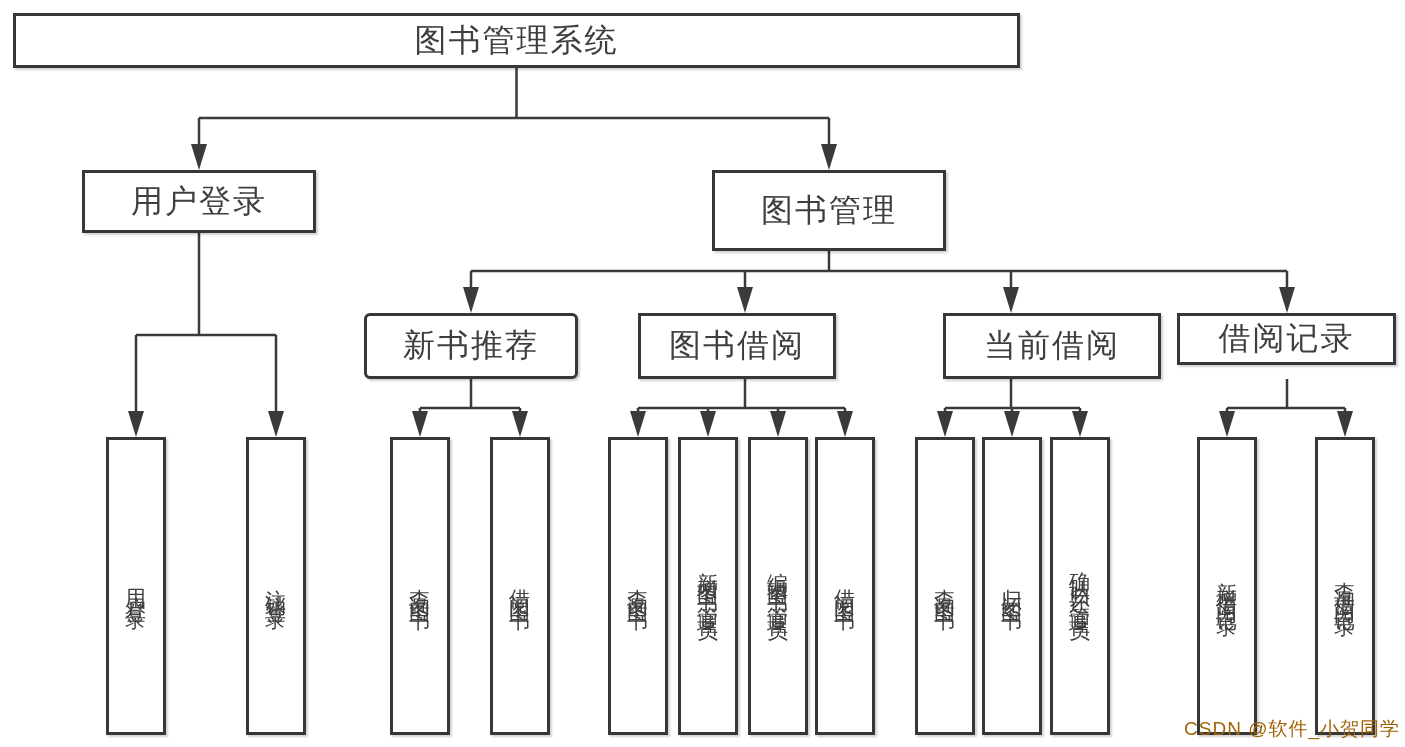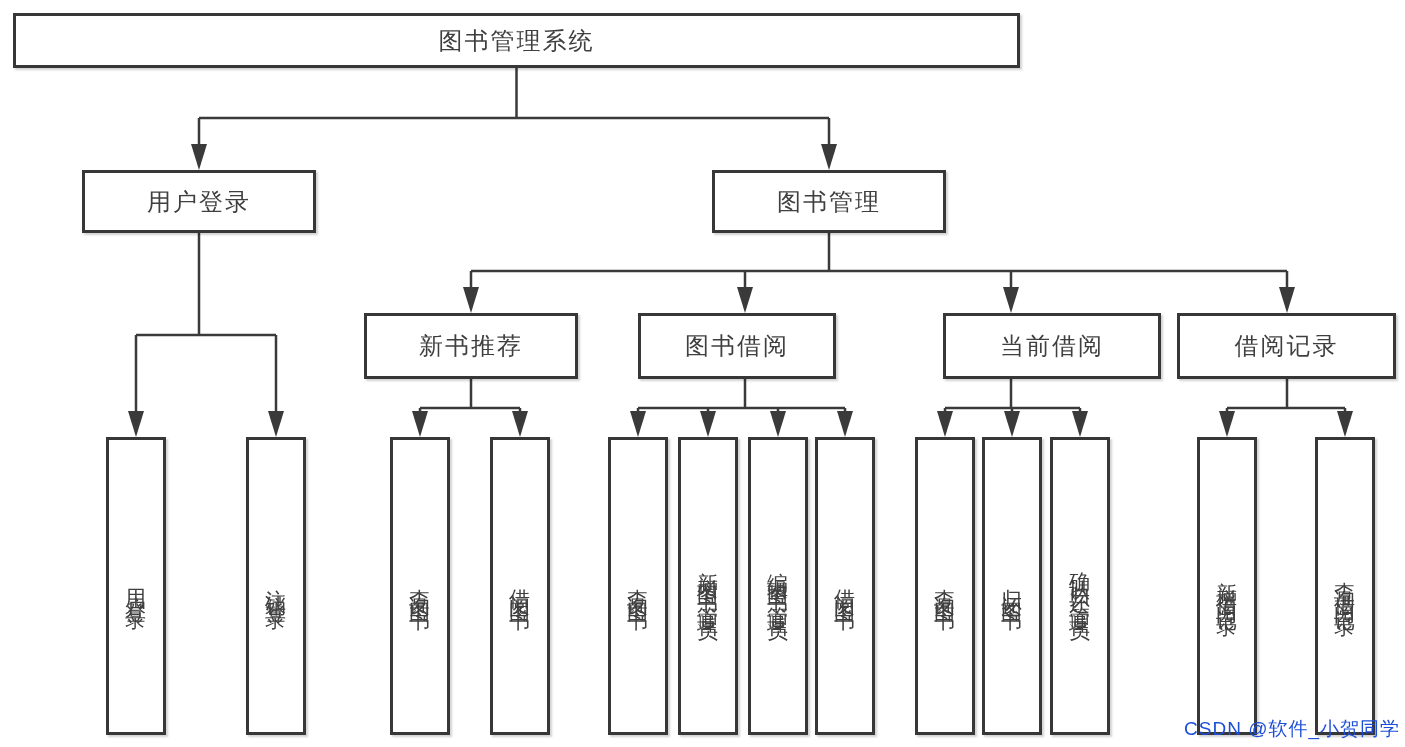--- a/index.html
+++ b/index.html
@@ -32,38 +32,38 @@
     background: #ffffff;
     border: 3px solid #373737;
     box-shadow: 2px 2px 2px rgba(0,0,0,0.18);
     display: flex;
     align-items: center;
     justify-content: center;
     color: #3f3f3f;
     z-index: 2;
   }
   .h-label {
-    font-size: 24px;
+    font-size: 32px;
     letter-spacing: 2px;
     white-space: nowrap;
   }
   .leaf-label {
     writing-mode: vertical-rl;
     font-size: 21px;
     letter-spacing: 7px;
     line-height: 1;
     white-space: nowrap;
   }
   .watermark {
     position: absolute;
     right: 5px;
     bottom: 5px;
     font-size: 19px;
     letter-spacing: 1px;
-    color: #1d4ed8;
+    color: #a16207;
     z-index: 3;
     white-space: nowrap;
   }
 </style>
 </head>
 <body>
 
 <div class="stage">
 
   <svg class="wires" viewBox="0 0 1405 747">
@@ -109,34 +109,34 @@
     </g>
   </svg>
 
   <div class="box" style="left:13px; top:13px; width:1007px; height:55px;">
     <span class="h-label">图书管理系统</span>
   </div>
 
   <div class="box" style="left:82px; top:170px; width:234px; height:63px;">
     <span class="h-label">用户登录</span>
   </div>
-  <div class="box" style="left:712px; top:170px; width:234px; height:63px;">
+  <div class="box" style="left:712px; top:170px; width:234px; height:81px;">
     <span class="h-label">图书管理</span>
   </div>
 
-  <div class="box" style="left:364px; top:313px; width:214px; height:66px;">
+  <div class="box" style="left:364px; top:313px; width:214px; height:66px;border-radius:6px;">
     <span class="h-label">新书推荐</span>
   </div>
   <div class="box" style="left:638px; top:313px; width:198px; height:66px;">
     <span class="h-label">图书借阅</span>
   </div>
   <div class="box" style="left:902px; top:313px; width:218px; height:66px;margin-left:41px;">
     <span class="h-label">当前借阅</span>
   </div>
-  <div class="box" style="left:1177px; top:313px; width:219px; height:66px;">
+  <div class="box" style="left:1177px; top:313px; width:219px; height:52px;">
     <span class="h-label">借阅记录</span>
   </div>
 
   <div class="box" style="left:106px; top:437px; width:60px; height:298px;">
     <span class="leaf-label">用户登录</span>
   </div>
   <div class="box" style="left:246px; top:437px; width:60px; height:298px;">
     <span class="leaf-label">注销登录</span>
   </div>
 

